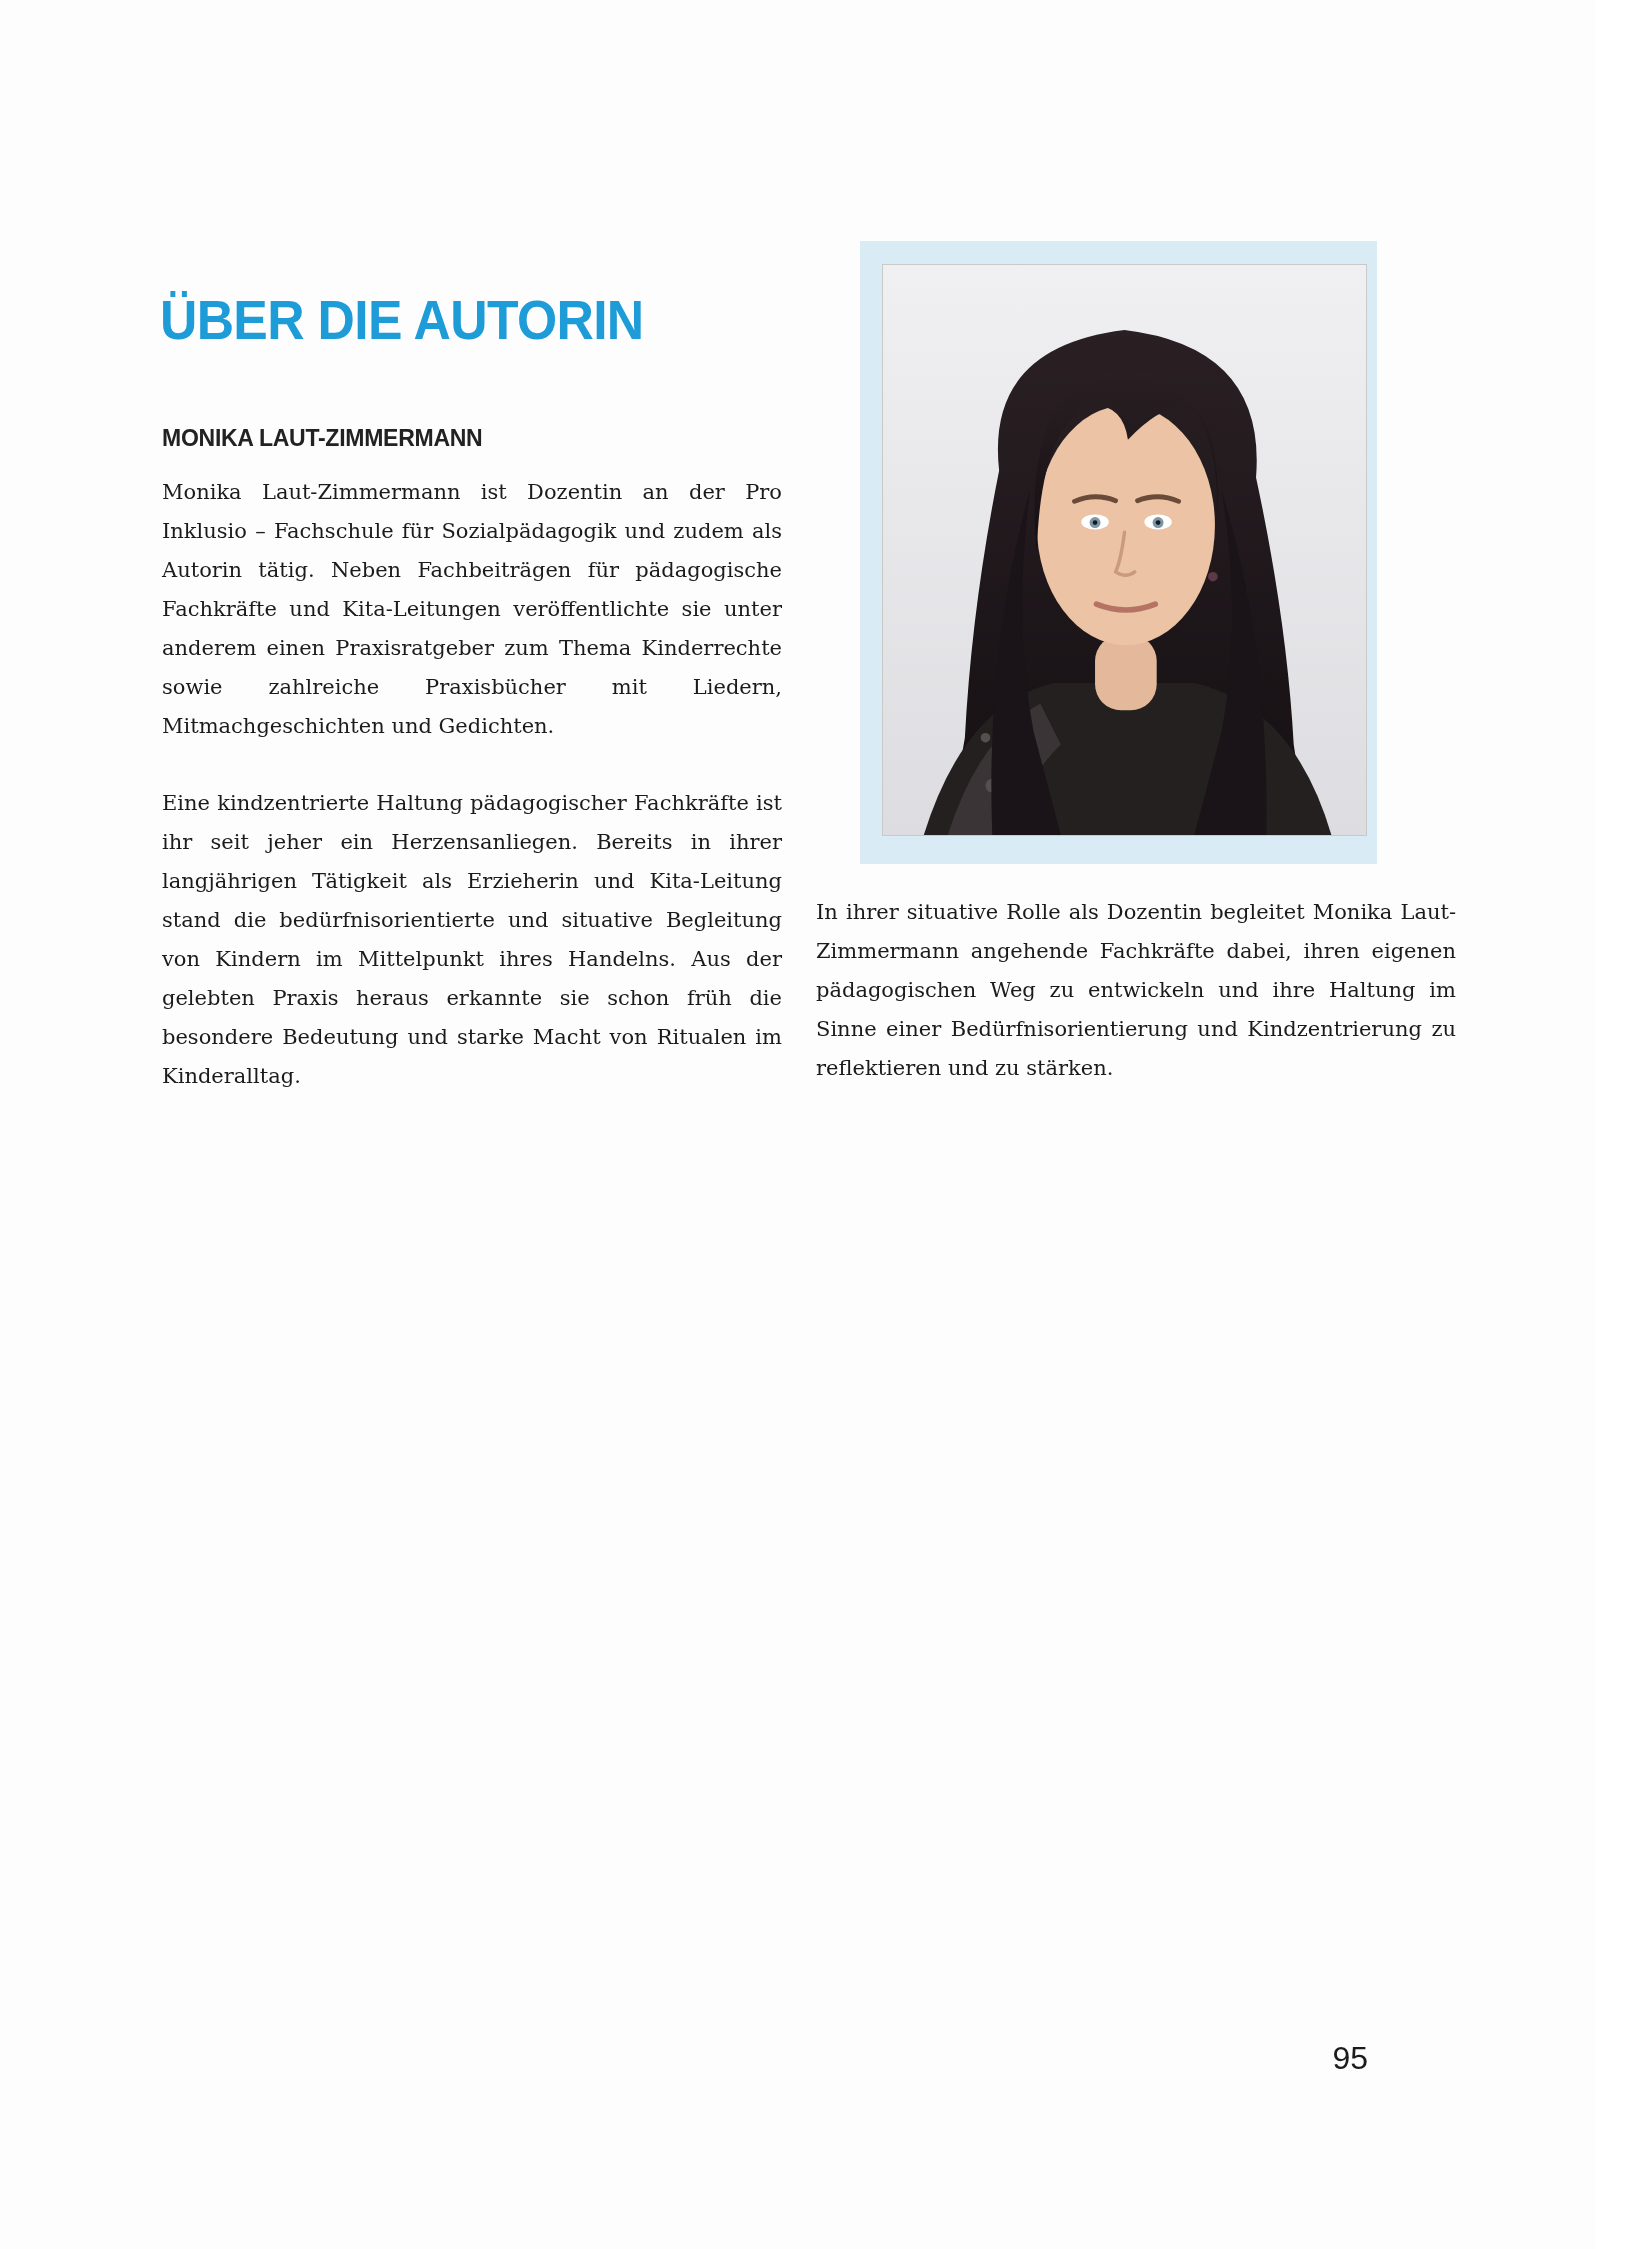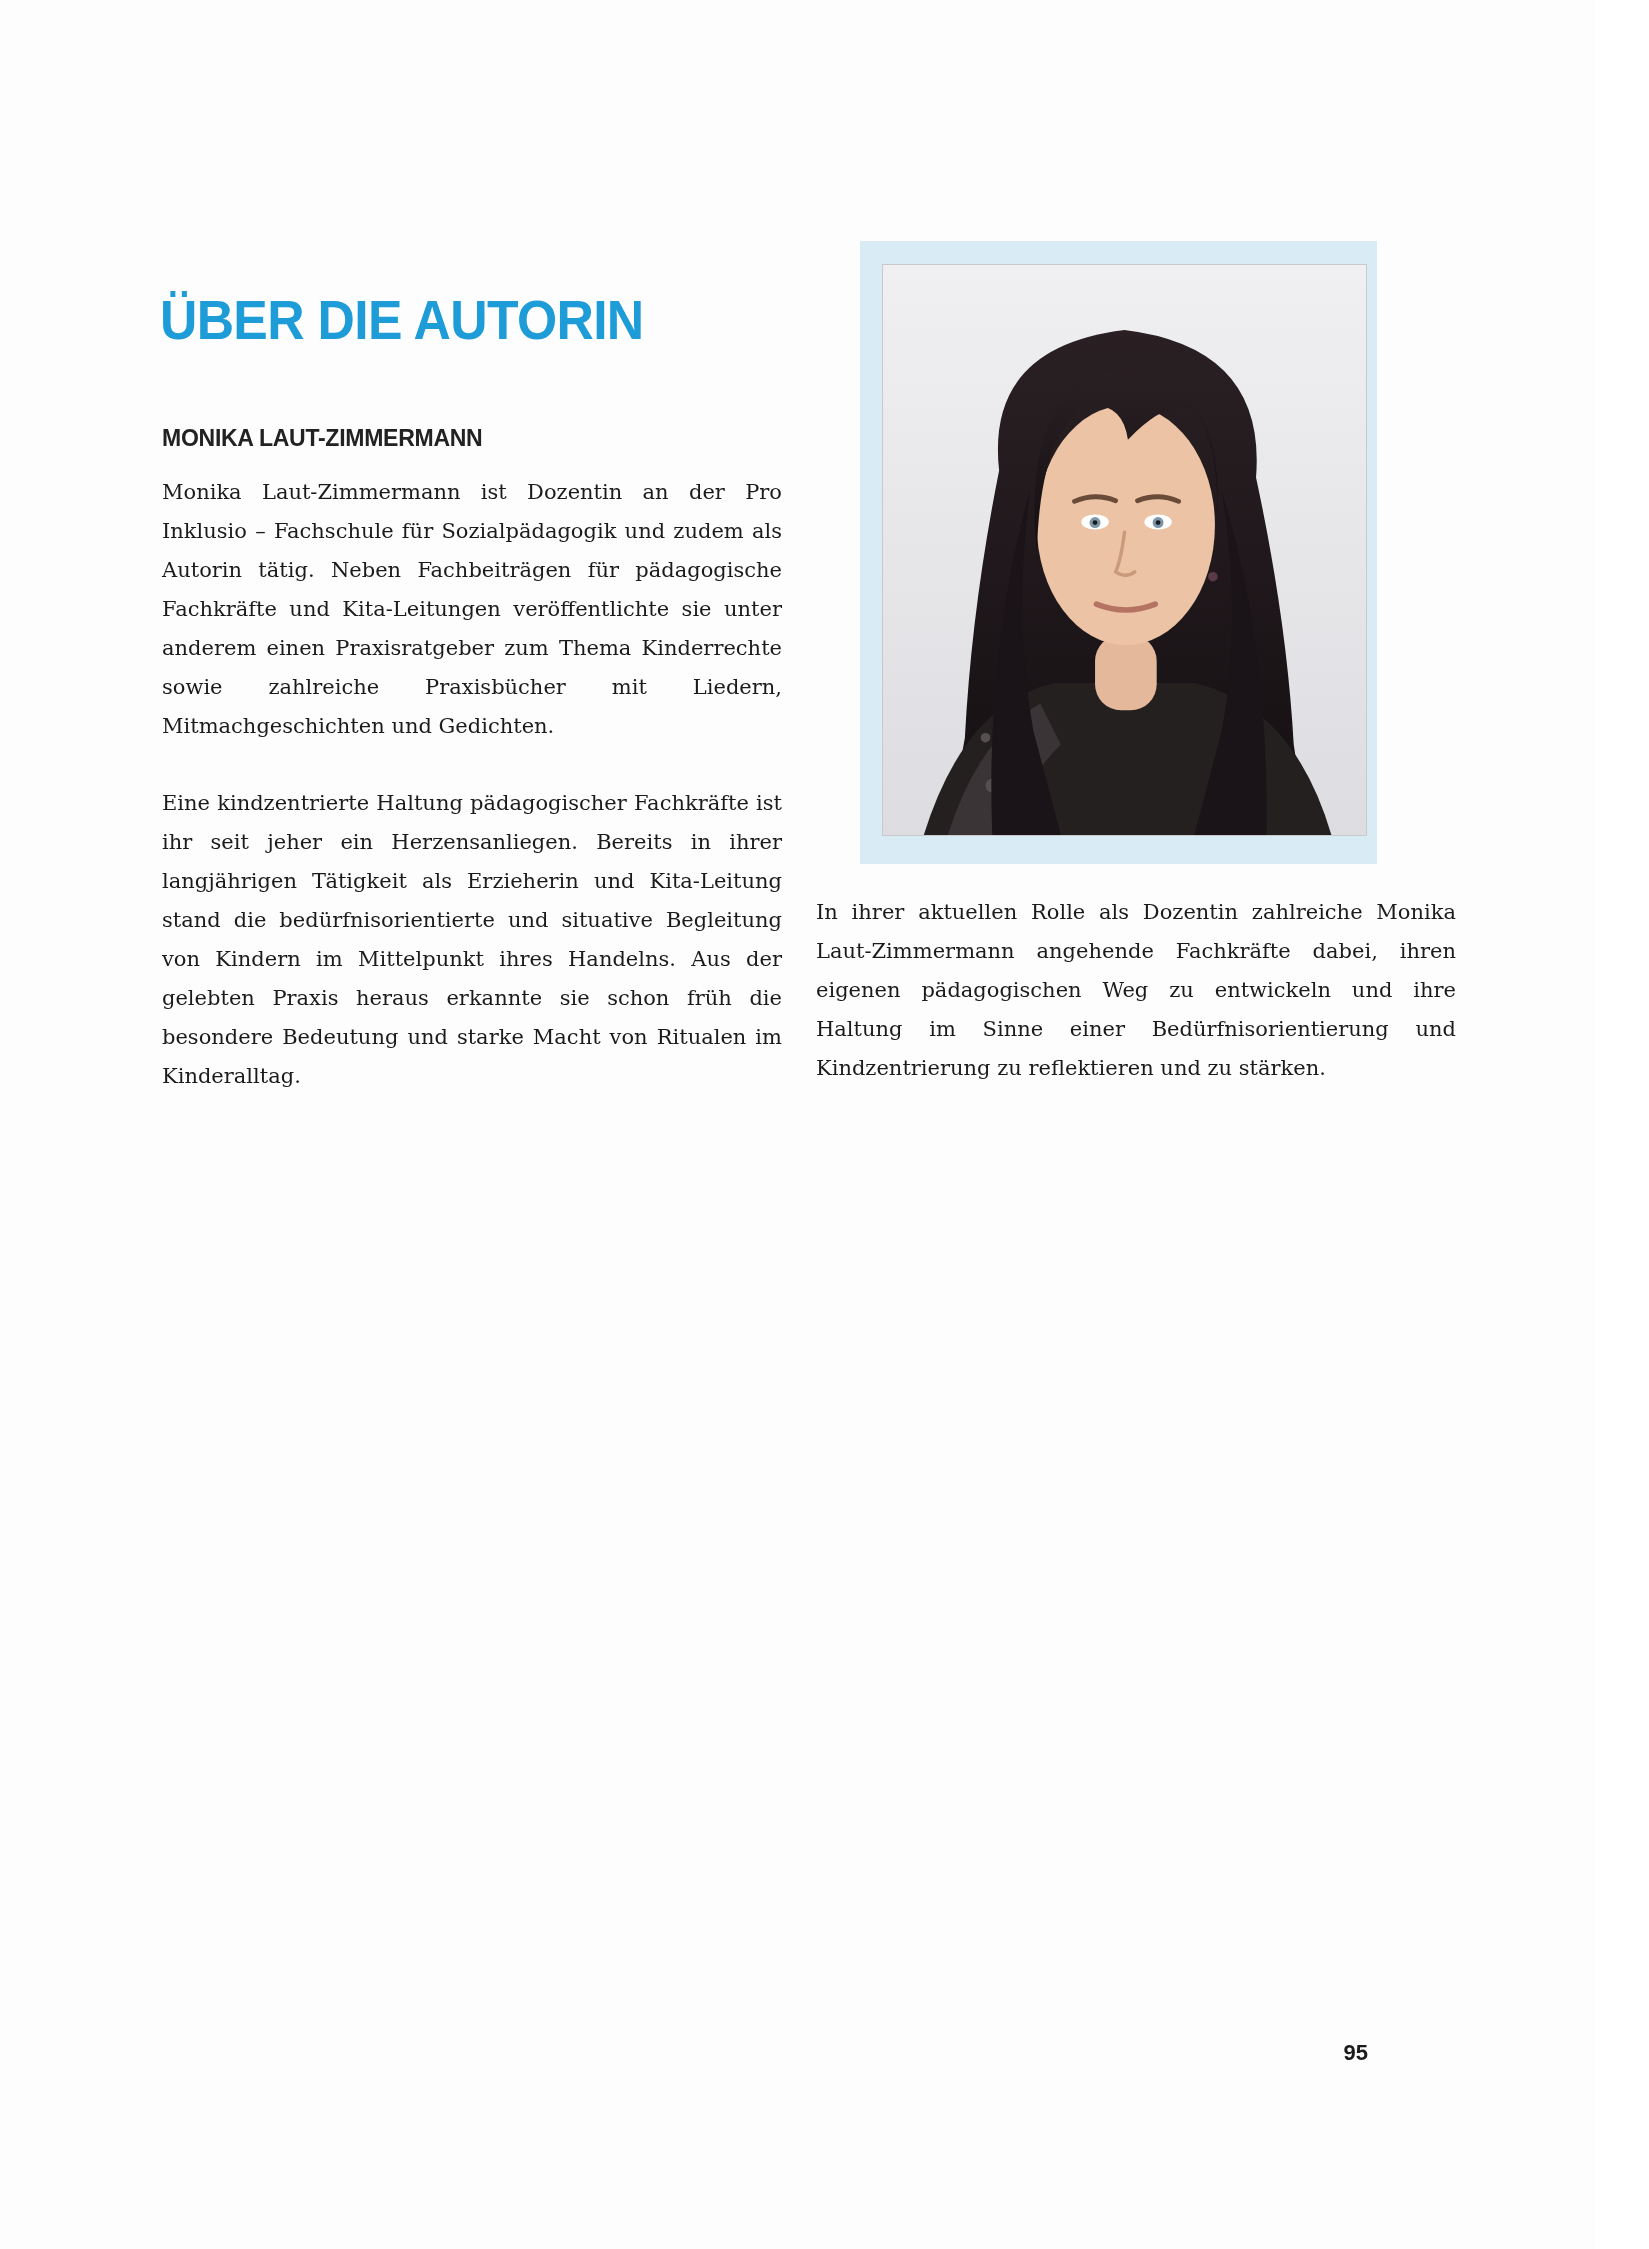--- a/index.html
+++ b/index.html
@@ -95,22 +95,22 @@
     width: 100%;
     height: 100%;
   }
 
   
   .page-number {
     position: absolute;
     right: 227px;
     top: 2040px;
     font-family: "Liberation Sans", sans-serif;
-    font-weight: 700;
-    font-size: 22px;
+    font-weight: 400;
+    font-size: 32px;
     color: #1b1b1b;
   }
 </style>
 </head>
 <body>
 
 <div class="page">
 
   <h1 class="page-title" style="color:#1e9cd7;">ÜBER DIE AUTORIN</h1>
 
@@ -171,19 +171,19 @@
 
           <path d="M 312 495 Q 355 512 398 495" stroke="#b57463" stroke-width="8" fill="none" stroke-linecap="round"></path>
 
           <circle cx="482" cy="455" r="7" fill="#5a3a46"></circle>
         </svg>
       </div>
     </div>
   </div>
 
   <div class="right-column">
-    <p class="body-par">In ihrer aktuellen Rolle als Dozentin zahlreiche Monika Laut-Zimmermann angehende Fachkräfte dabei, ihren eigenen pädagogischen Weg zu entwickeln und ihre Haltung im Sinne einer Bedürfnisorientierung und Kindzentrierung zu reflektieren und zu stärken.</p>
+    <p class="body-par">In ihrer situative Rolle als Dozentin begleitet Monika Laut-Zimmermann angehende Fachkräfte dabei, ihren eigenen pädagogischen Weg zu entwickeln und ihre Haltung im Sinne einer Bedürfnisorientierung und Kindzentrierung zu reflektieren und zu stärken.</p>
   </div>
 
   <div class="page-number">95</div>
 
 </div>
 
 
 </body></html>

